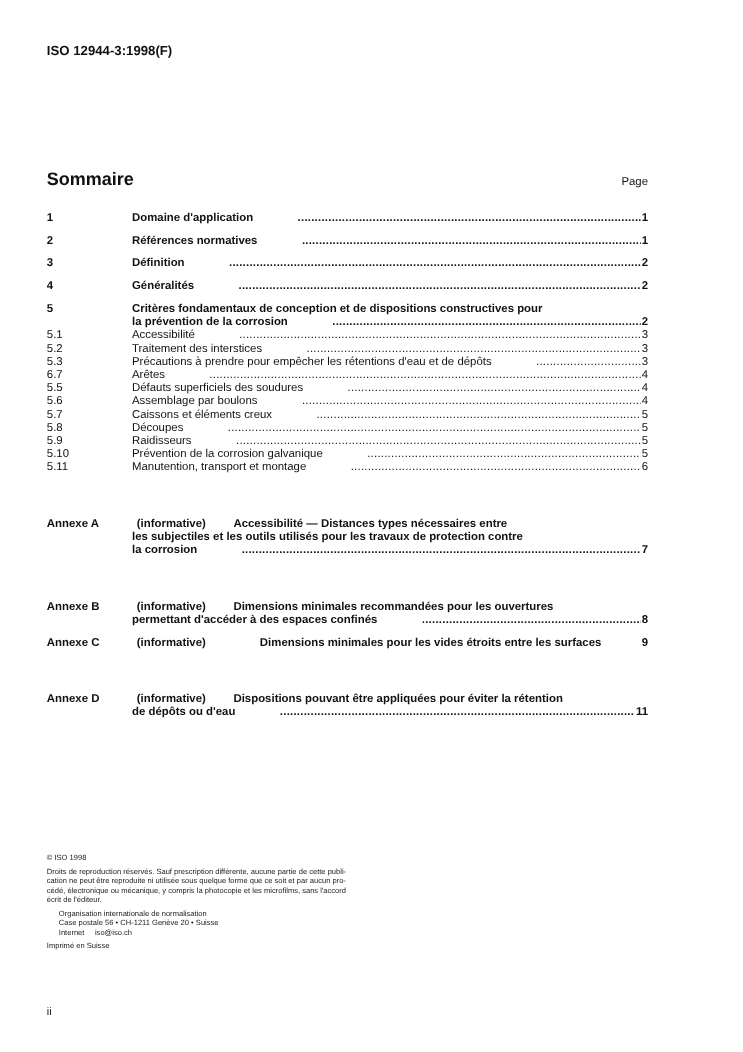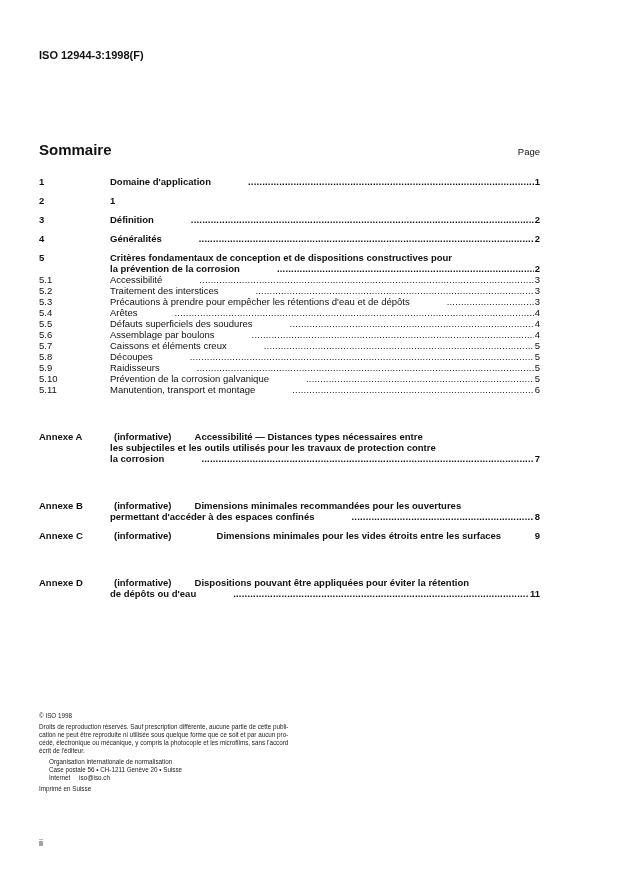--- a/index.html
+++ b/index.html
@@ -1,18 +1,18 @@
 <!DOCTYPE html>
 <html><head>
 <meta charset="utf-8">
 <style>
   html, body { margin:0; padding:0; background:#ffffff; }
   body { width:619px; height:877px; position:relative; overflow:hidden;
          font-family:"Liberation Sans", sans-serif; color:#111; }
-  .doc-id { position:absolute; left:39px; top:37px; font-size:11px; font-weight:bold;margin-top:12px; }
+  .doc-id { position:absolute; left:39px; top:37px; font-size:11px; font-weight:bold; }
   .title { position:absolute; left:39px; top:141px; font-size:15px; font-weight:bold; }
   .page-label { position:absolute; right:79px; top:146px; font-size:9.5px;padding-left:20px; }
   .toc { position:absolute; left:39px; top:176px; width:501px; font-size:9.5px; }
   .row { display:flex; align-items:flex-end; line-height:11px; }
   .num { width:71px; flex:none; }
   .main { margin-top:8px; font-weight:bold; }
   .main.first { margin-top:0; }
   .sub { margin-top:0px; }
   .text { flex:1; display:flex; align-items:flex-end; overflow:hidden; white-space:nowrap;gap:36px; }
   .leader { flex:1; overflow:hidden; white-space:nowrap; margin:0 1px; }
@@ -48,20 +48,24 @@
     <span class="num">1</span>
     <span class="text">
         <span>Domaine d'application</span>
         <span class="leader"></span>
       </span>
     <span class="pg">1</span>
   </div>
 
   <div class="row main">
     <span class="num">2</span>
+    <span class="text">
+        <span>Références normatives</span>
+        <span class="leader"></span>
+      </span>
     <span class="pg">1</span>
   </div>
 
   <div class="row main">
     <span class="num">3</span>
     <span class="text">
         <span>Définition</span>
         <span class="leader"></span>
       </span>
     <span class="pg">2</span>
@@ -108,21 +112,21 @@
   </div>
   <div class="row sub">
     <span class="num">5.3</span>
     <span class="text">
         <span>Précautions à prendre pour empêcher les rétentions d'eau et de dépôts</span>
         <span class="leader"></span>
       </span>
     <span class="pg">3</span>
   </div>
   <div class="row sub">
-    <span class="num">5.4</span>
+    <span class="num">6.7</span>
     <span class="text">
         <span>Arêtes</span>
         <span class="leader"></span>
       </span>
     <span class="pg">4</span>
   </div>
   <div class="row sub">
     <span class="num">5.5</span>
     <span class="text">
         <span>Défauts superficiels des soudures</span>

